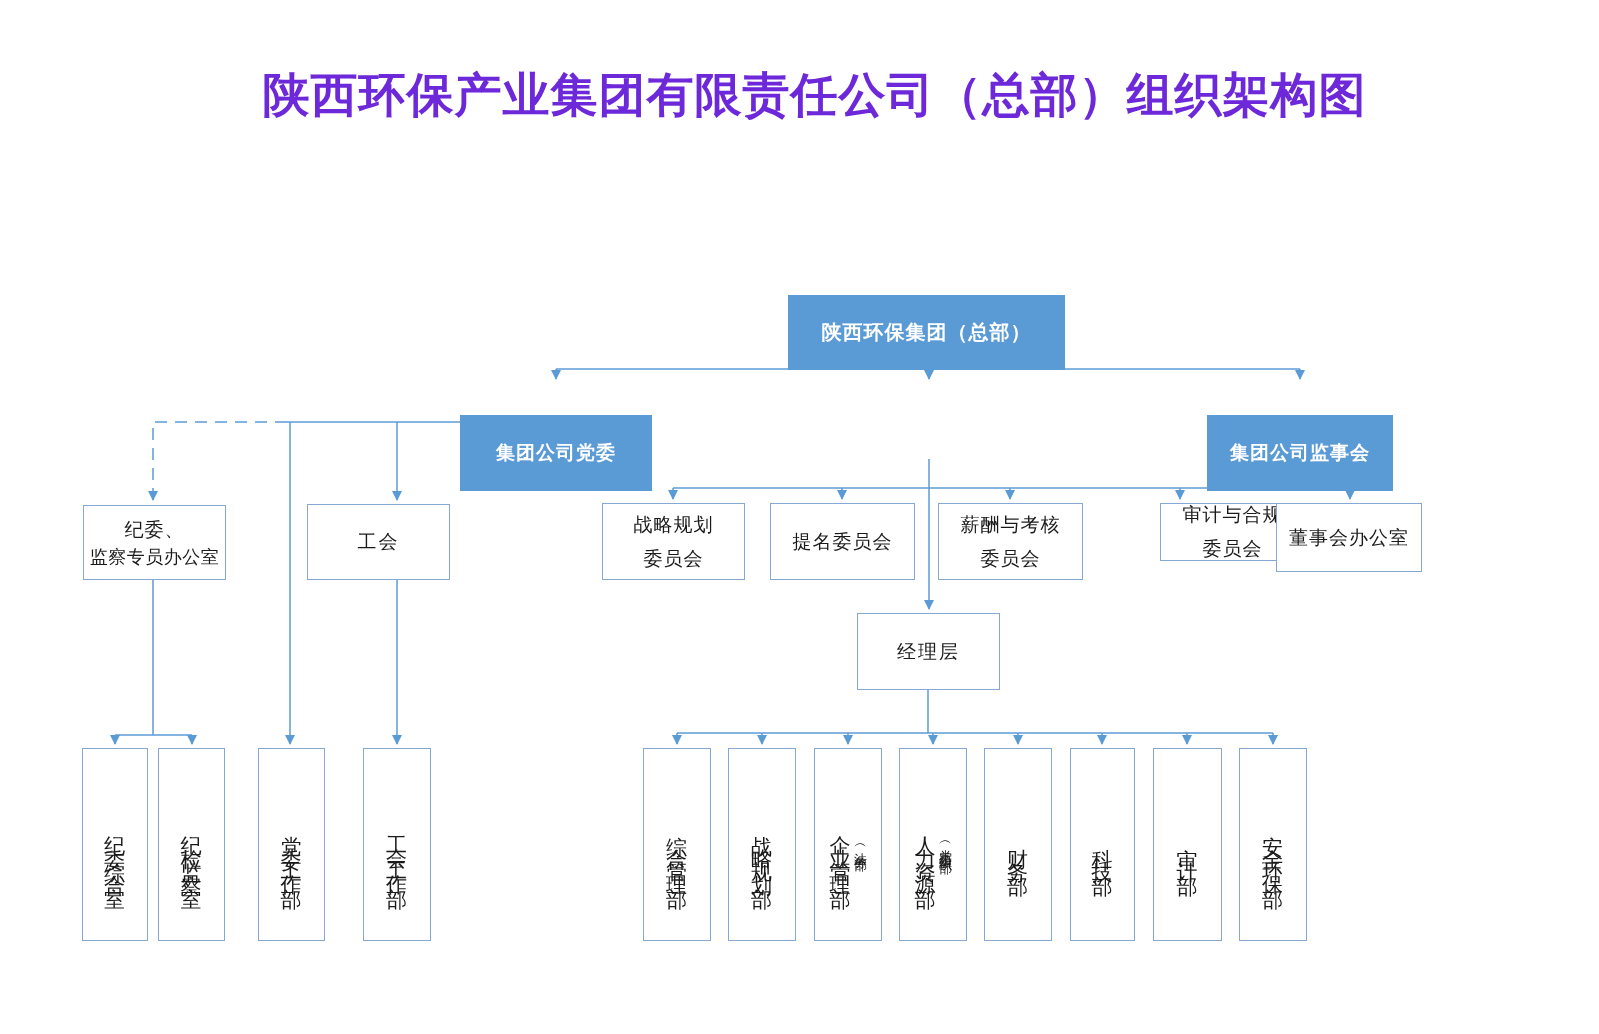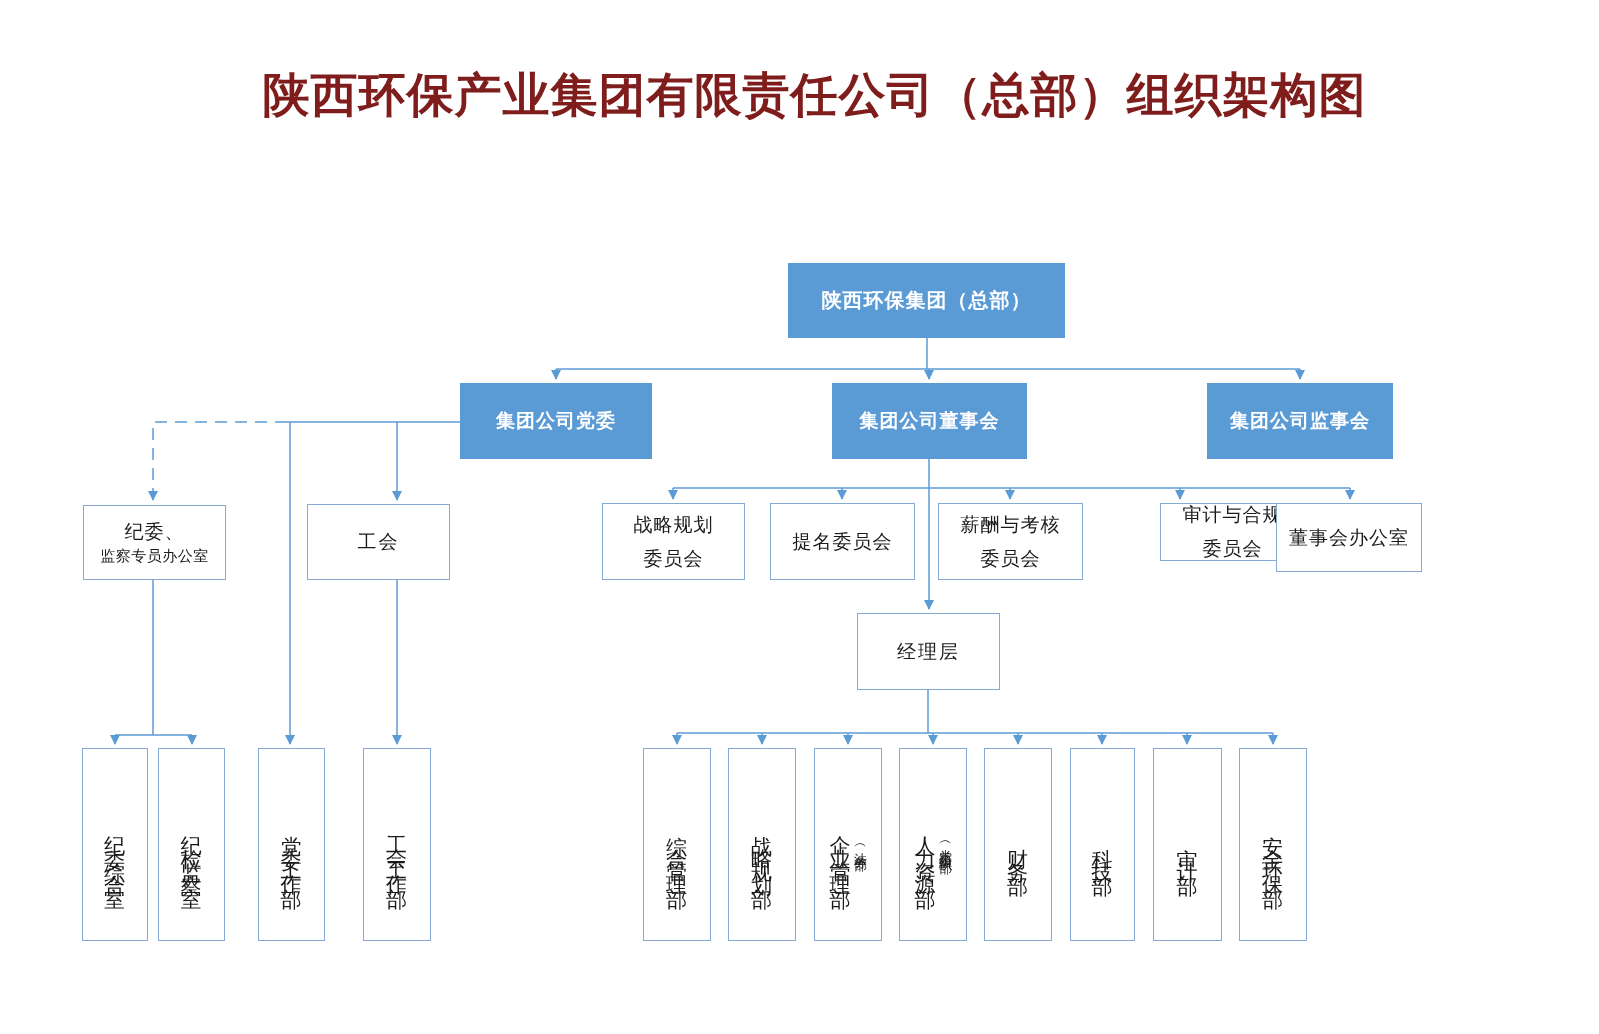--- a/index.html
+++ b/index.html
@@ -1,31 +1,31 @@
 <!DOCTYPE html>
 <html><head>
 <meta charset="utf-8">
 <style>
   html,body{margin:0;padding:0;background:#fff;}
   #canvas{position:relative;width:1599px;height:1034px;background:#fff;overflow:hidden;
           font-family:"Liberation Sans",sans-serif;color:#1a1a1a;}
   #title{position:absolute;left:30px;right:0;top:64px;text-align:center;
          font-family:"Liberation Serif",serif;font-weight:bold;font-size:47px;
-         letter-spacing:1px;color:#7f1d1d;white-space:nowrap;}
+         letter-spacing:1px;color:#6d28d9;white-space:nowrap;}
   svg.lines{position:absolute;left:0;top:0;width:1599px;height:1034px;}
   .node{position:absolute;box-sizing:border-box;background:#fff;
         border:1.5px solid #85a9d4;display:flex;align-items:center;justify-content:center;
         text-align:center;font-size:19px;}
-  .blue{background:#5b9bd5;border:none;color:#fff;font-weight:bold;letter-spacing:1px;}
+  .blue{background:#5b9bd5;border:none;color:#fff;font-weight:bold;letter-spacing:1px;margin-top:32px;}
   .two{flex-direction:column;}
   .two .l{line-height:34px;letter-spacing:1px;}
   .wide{letter-spacing:2px;}
   .disc{flex-direction:column;justify-content:center;gap:2px;}
   .disc .l1{font-size:19px;letter-spacing:1px;}
-  .disc .l2{font-size:15px;letter-spacing:0.5px;}
+  .disc .l2{font-size:18px;letter-spacing:0.5px;}
   .vnode{flex-direction:row;align-items:center;justify-content:center;}
   .vmain{writing-mode:vertical-rl;font-size:21px;letter-spacing:13px;padding-top:13px;line-height:1.1;}
   .vsub{writing-mode:vertical-rl;font-size:13px;letter-spacing:3px;padding-top:3px;line-height:1.15;}
 </style>
 </head>
 <body>
 
 <div id="canvas">
 
   <div id="title">陕西环保产业集团有限责任公司（总部）组织架构图</div>
@@ -75,23 +75,20 @@
       <path d="M192 735 V744" marker-end="url(#arr)"></path>
     </g>
   </svg>
 
   <div class="node blue" style="left:788px;top:263px;width:277px;height:75px;font-size:20px">
     <span>陕西环保集团（总部）</span>
   </div>
 
   <div class="node blue" style="left:460px;top:383px;width:192px;height:76px">
     <span>集团公司党委</span>
-  </div>
-  <div class="node blue" style="left:832px;top:383px;width:195px;height:76px">
-    <span>集团公司董事会</span>
   </div>
   <div class="node blue" style="left:1207px;top:383px;width:186px;height:76px">
     <span>集团公司监事会</span>
   </div>
 
   <div class="node disc" style="left:83px;top:505px;width:143px;height:75px">
     <div class="l1">纪委、</div>
     <div class="l2">监察专员办公室</div>
   </div>
   <div class="node wide" style="left:307px;top:504px;width:143px;height:76px">

